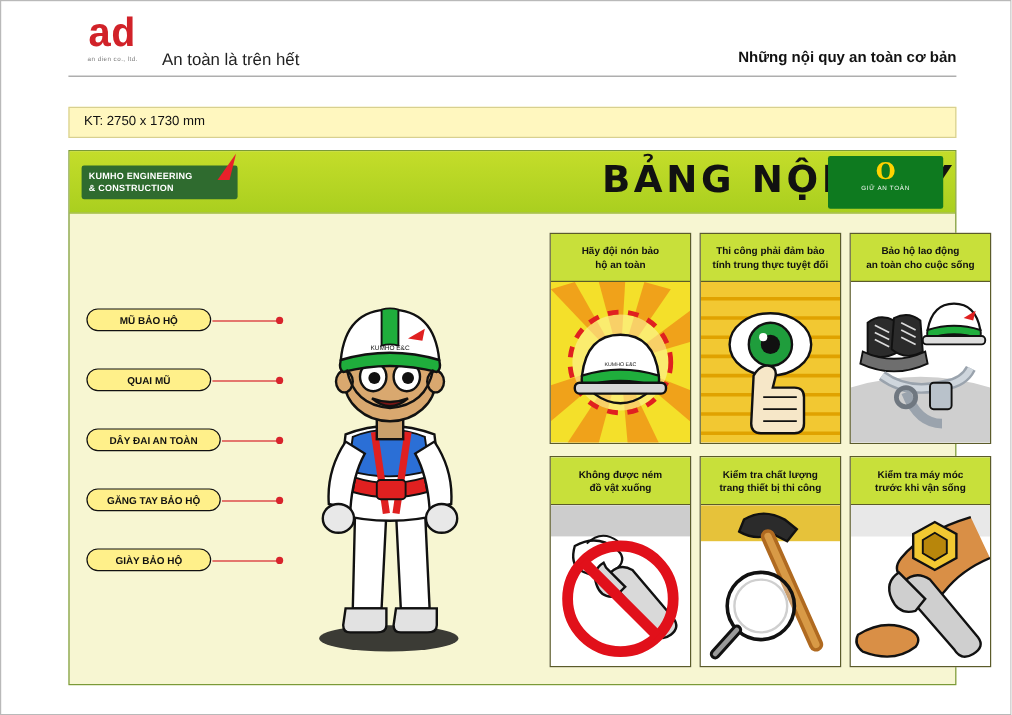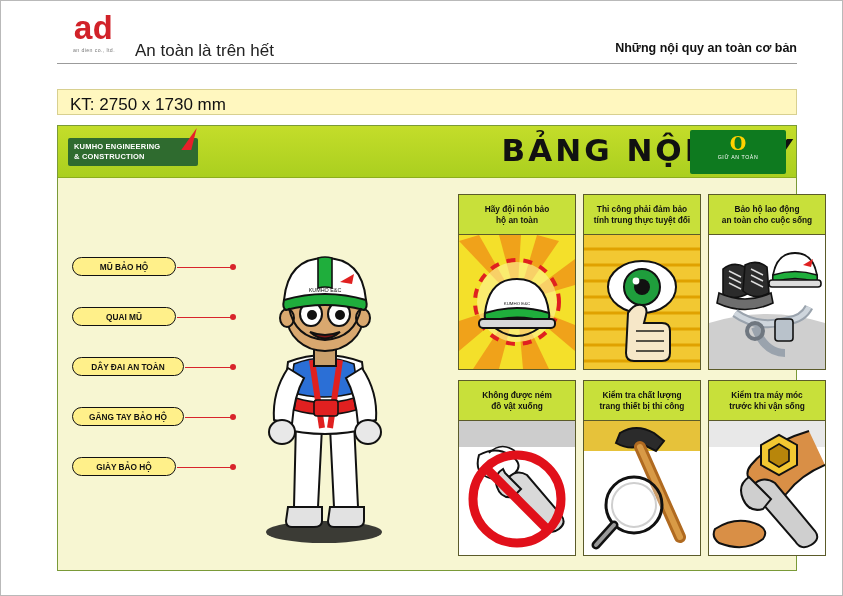--- a/index.html
+++ b/index.html
@@ -45,21 +45,21 @@
   }
   .logo-sub {
     font-size: 5.2px;
     color: #7a7a7a;
     letter-spacing: 0.4px;
     margin-top: 2px;
   }
   .slogan {
     position: absolute;
     left: 78px; top: 26px;
-    font-size: 17px;
+    font-size: 14px;
     color: #222222;
     white-space: nowrap;
   }
   .header-right {
     position: absolute;
     right: 0; top: 26px;
     font-size: 12.5px;
     font-weight: bold;
     color: #111111;
     white-space: nowrap;
@@ -76,21 +76,21 @@
     position: absolute;
     left: 56px; top: 88px;
     width: 740px; height: 26px;
     background: #fff7bf;
     border: 1px solid #d8d090;
     box-sizing: border-box;
   }
   .size-bar span {
     position: absolute;
     left: 12px; top: 5px;
-    font-size: 17px;
+    font-size: 11px;
     color: #111111;
   }
 
   
   .poster {
     position: absolute;
     left: 56px; top: 124px;
     width: 740px; height: 446px;
     border: 1px solid #7a9a38;
     box-sizing: border-box;

